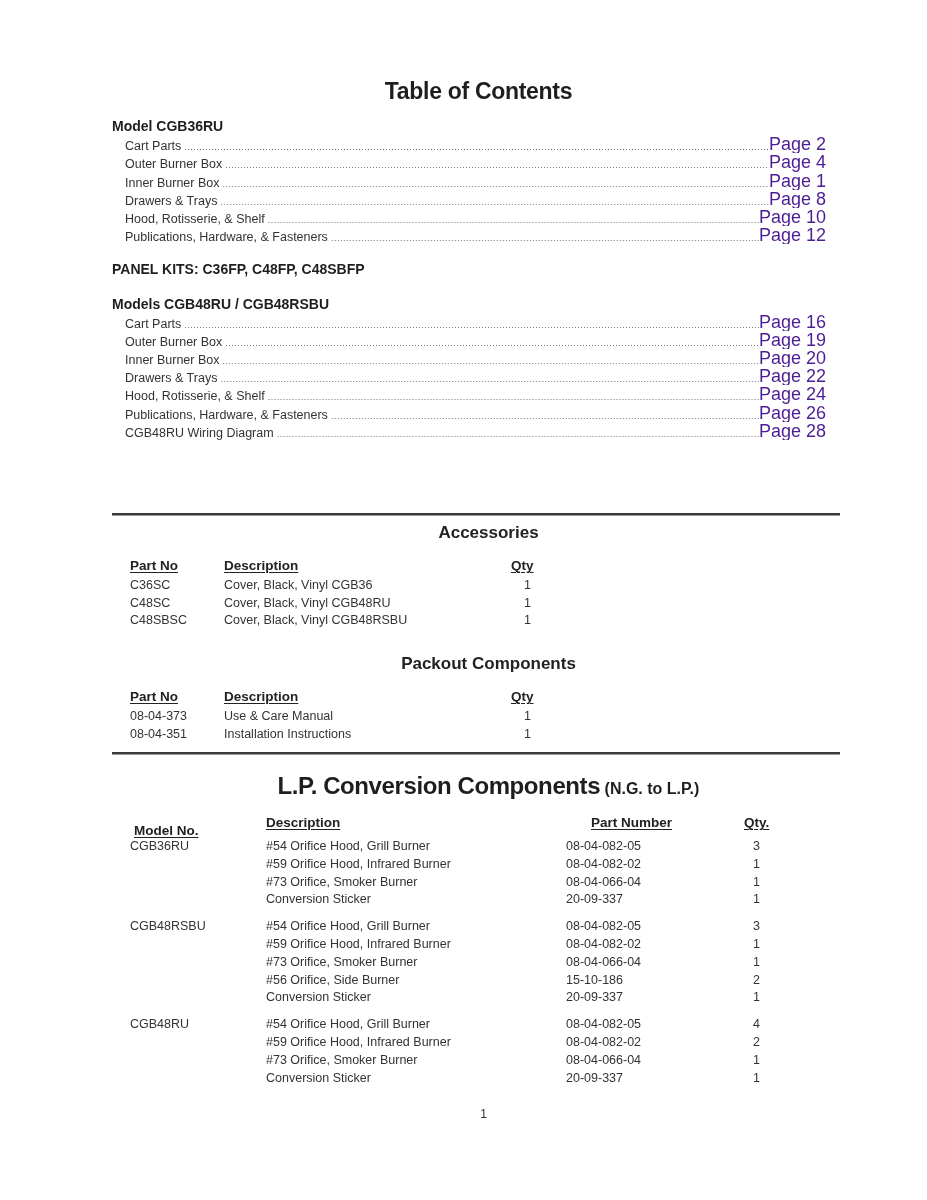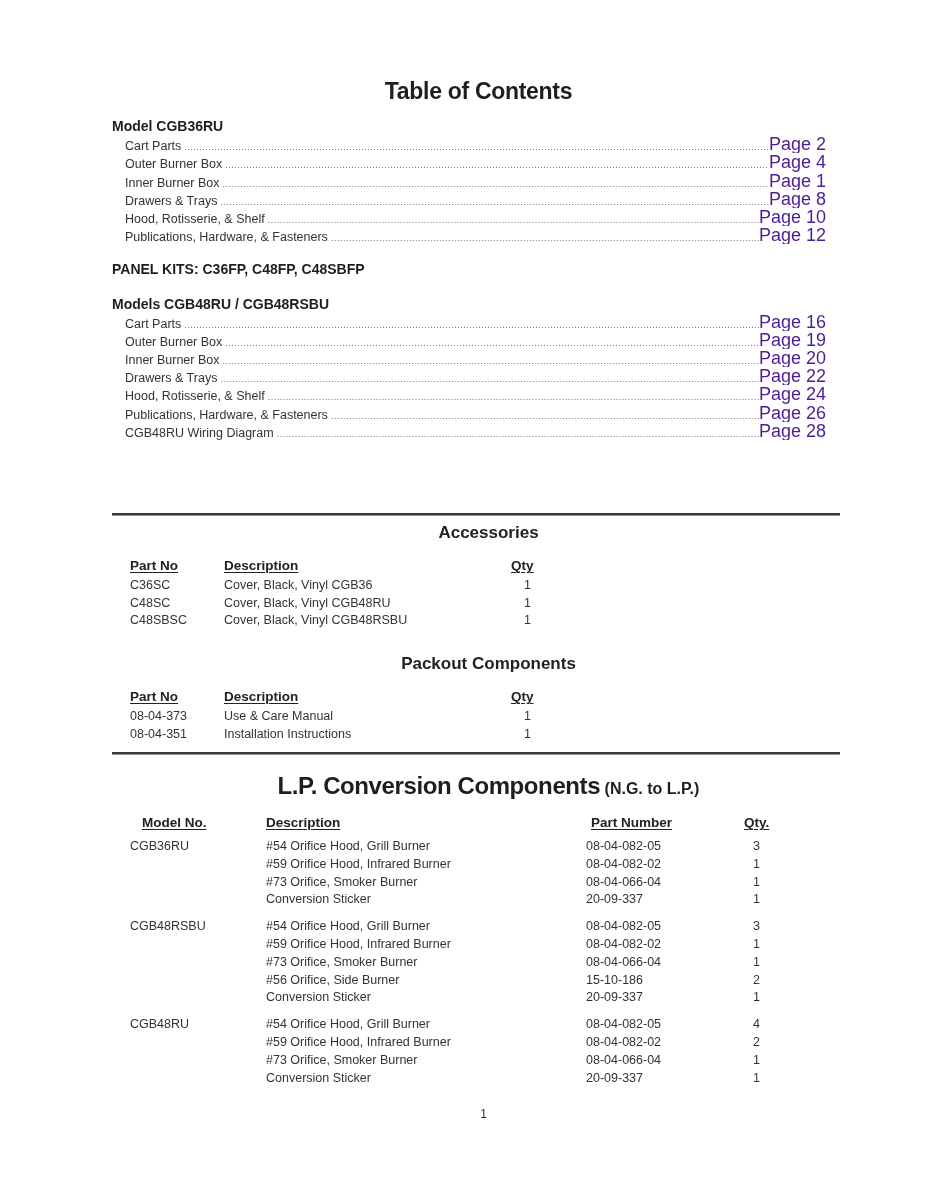--- a/index.html
+++ b/index.html
@@ -61,23 +61,23 @@
     .lp-title .big { font-size: 24px; letter-spacing: -0.4px; }
     .lp-title .small { font-size: 16px; }
 
     .lp { position: absolute; left: 130px; top: 812px; font-size: 12.5px; color: #333; }
     .lp .hdr { position: relative; height: 26px; line-height: 22px; font-weight: bold; font-size: 13.5px; color: #222; }
     .lp .hdr span { position: absolute; text-decoration: underline; text-underline-offset: 2px; white-space: nowrap; }
     .lp .group { position: relative; margin-bottom: 9px; }
     .lp .row { position: relative; height: 17.8px; line-height: 17.8px; white-space: nowrap; }
     .lp .m { position: absolute; left: 0; }
     .lp .d { position: absolute; left: 136px; }
-    .lp .p { position: absolute; left: 456px; }
+    .lp .p { position: absolute; left: 436px; }
     .lp .q { position: absolute; left: 623px; }
-    .lp .hdr .m { left: 12px; }
+    .lp .hdr .m { left: 4px; margin-top: 8px; }
     .lp .hdr .d { left: 136px; }
     .lp .hdr .p { left: 461px; }
     .lp .hdr .q { left: 614px; }
 
     .page-number {
       position: absolute; left: 0; width: 967px; top: 1107px; text-align: center;
       font-size: 12px; color: #333;
     }
   </style>
 </head>

